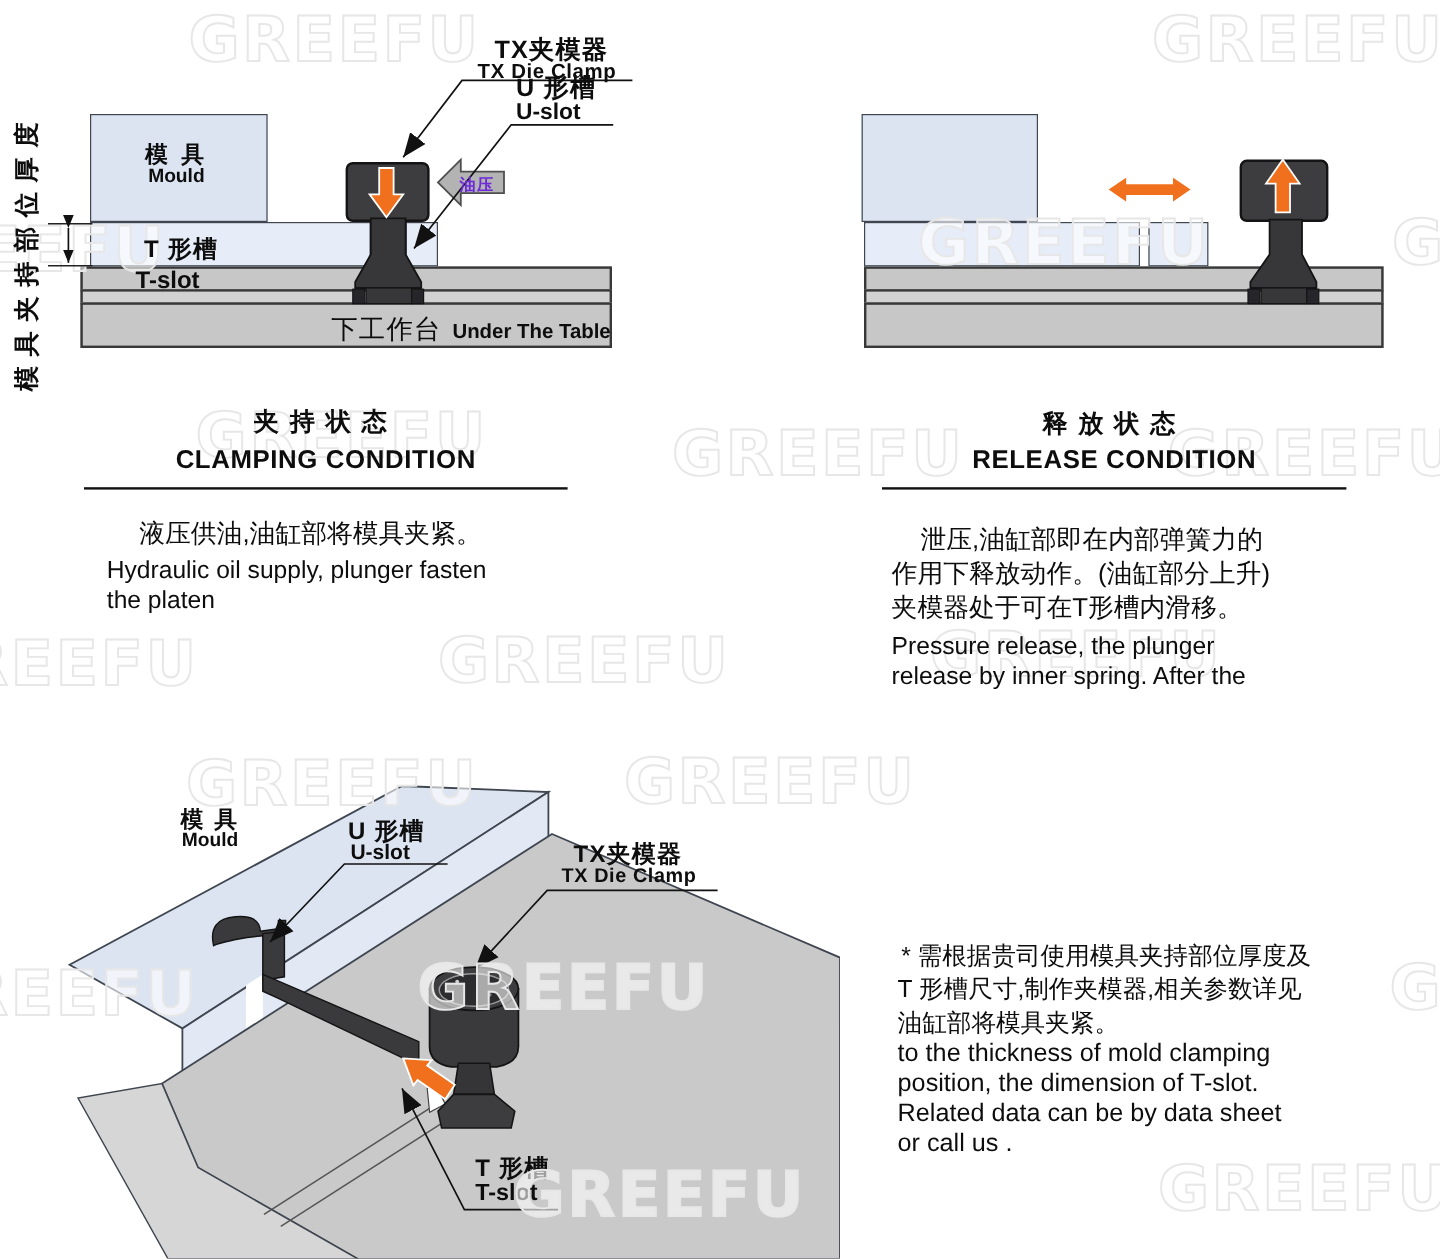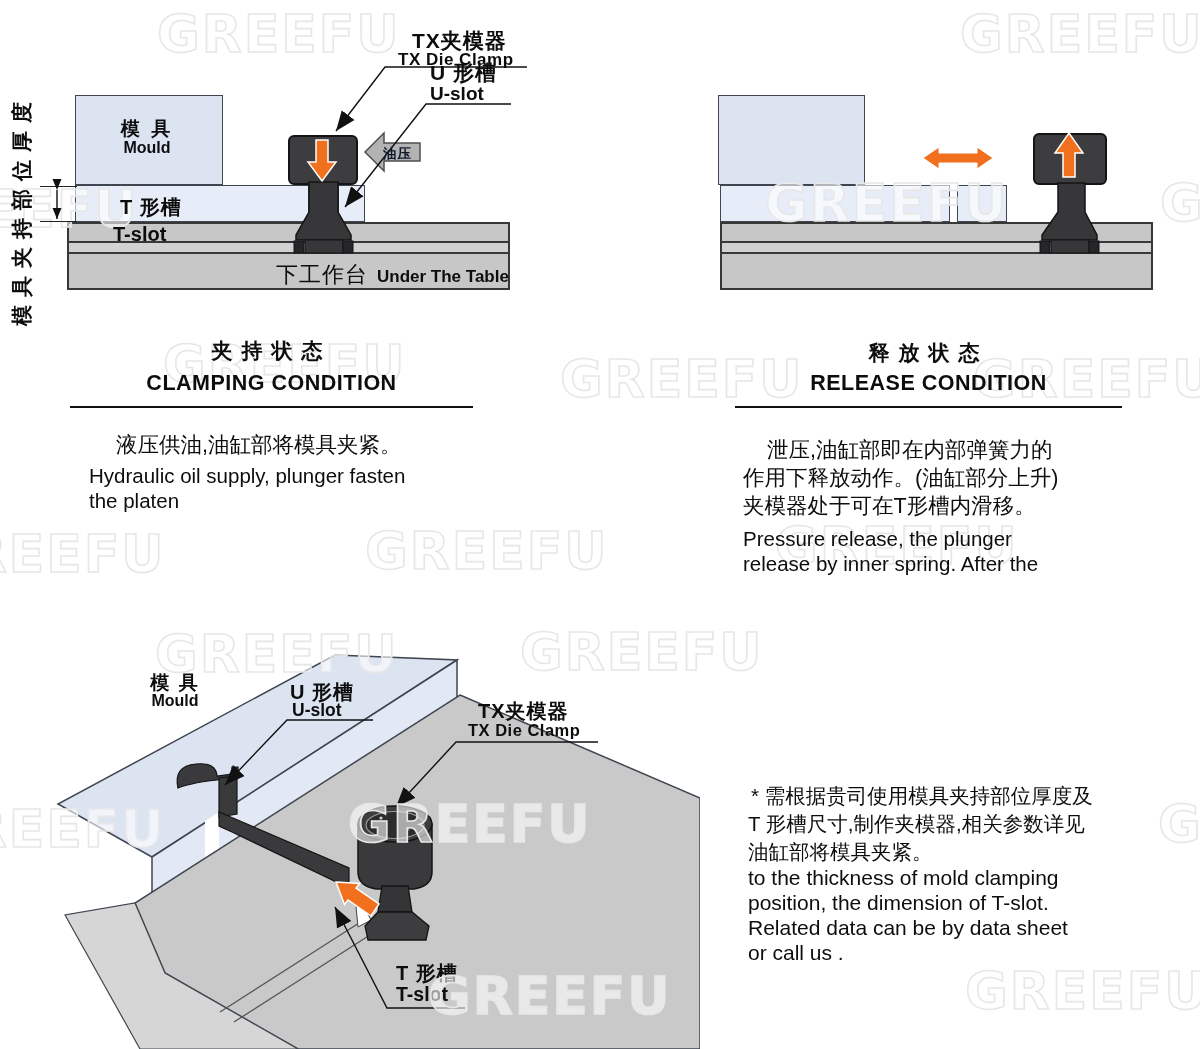--- a/index.html
+++ b/index.html
@@ -73,21 +73,21 @@
 <div class="lb b" style="left:377px;top:267px;font-size:17px;">Under The Table</div>
 
 <div class="clampbody" style="left:288px;top:135px;width:70px;height:50px;"></div>
 
 <div class="lb sb" style="left:412px;top:27px;font-size:21px;letter-spacing:1px;">TX夹模器</div>
 <div class="lb b" style="left:398px;top:50px;font-size:17px;letter-spacing:.5px;">TX Die Clamp</div>
 
 <div class="lb sb" style="left:430px;top:59px;font-size:21px;letter-spacing:1px;">U 形槽</div>
 <div class="lb b" style="left:430px;top:83px;font-size:19px;">U-slot</div>
 
-<div class="lb b" style="left:383px;top:145px;font-size:13.5px;color:#0f172a;letter-spacing:1px;">油压</div>
+<div class="lb b" style="left:383px;top:145px;font-size:13.5px;color:#6d28d9;letter-spacing:1px;">油压</div>
 
 <div class="mold" style="left:718px;top:95px;width:147px;height:90px;"></div>
 <div class="strip" style="left:720px;top:185px;width:230px;height:37px;"></div>
 <div class="strip" style="left:957px;top:185px;width:50px;height:37px;"></div>
 <div class="tbl" style="left:720px;top:222px;width:433px;height:21px;"></div>
 <div class="tbl tbl2" style="left:720px;top:241px;width:433px;height:13px;"></div>
 <div class="tbl" style="left:720px;top:252px;width:433px;height:38px;"></div>
 <div class="clampbody" style="left:1033px;top:133px;width:74px;height:52px;"></div>
 
 <svg class="svgovl" style="left:0;top:0" width="1200" height="320" viewBox="0 0 1200 320">

